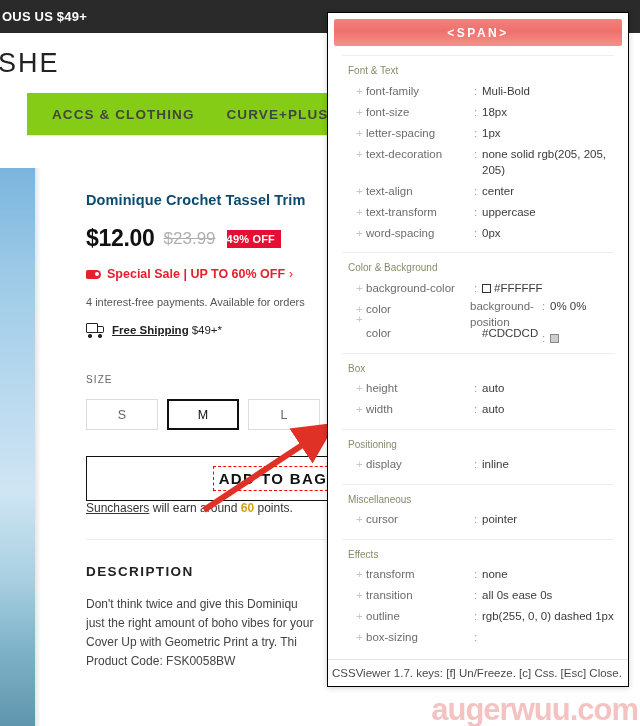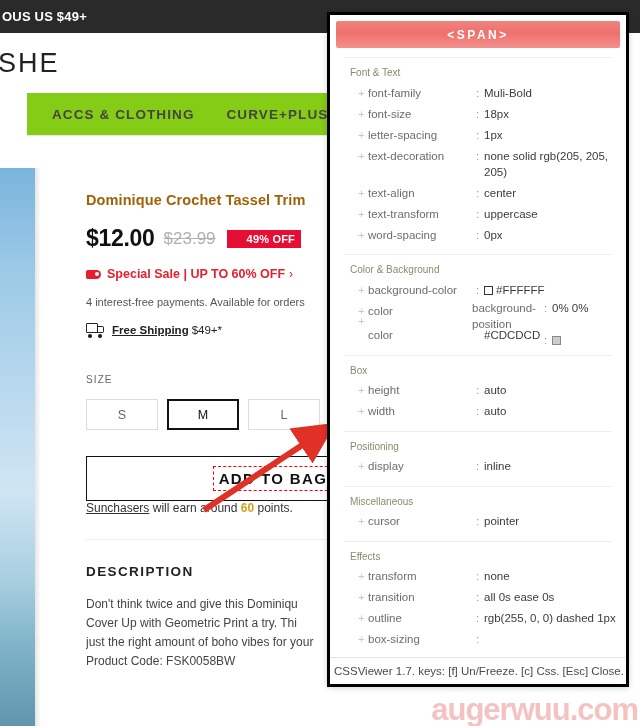--- a/index.html
+++ b/index.html
@@ -55,31 +55,31 @@
   }
   .gallery-shadow {
     position:absolute; left:35px; top:168px; width:6px; height:558px;
     background:linear-gradient(90deg,rgba(0,0,0,.10),rgba(0,0,0,0));
   }
 
   
   .detail { position:absolute; left:86px; top:160px; width:254px; }
 
   .prod-title {
-    font-size:14.5px; font-weight:bold; color:#a16207;
+    font-size:14.5px; font-weight:bold; color:#0c4a6e;
     white-space:nowrap; overflow:hidden; letter-spacing:.1px;
     margin-top:32px;
   }
 
   .price-row { display:flex; align-items:center; margin-top:17px; }
   .price-now { font-size:23px; font-weight:bold; color:#111; letter-spacing:-.3px; }
   .price-old { font-size:17px; color:#b0b0b0; text-decoration:line-through; margin-left:9px; }
   .price-badge {
     margin-left:11px; background:#e60f33; color:#fff;
-    font-size:11px; font-weight:bold; padding:3px 6px 3px 20px; letter-spacing:.2px;
+    font-size:11px; font-weight:bold; padding:3px 6px 3px 0; letter-spacing:.2px;
   }
 
   .sale-row { display:flex; align-items:center; margin-top:15px; }
   .sale-tag {
     width:15px; height:9px; background:#e4202f; border-radius:2px 5px 5px 2px;
     position:relative; margin-right:6px;
   }
   .sale-tag::after{
     content:""; position:absolute; right:2px; top:2.5px;
     width:4px; height:4px; border-radius:50%; background:#fff;
@@ -150,21 +150,21 @@
   }
   .desc-body { margin-top:16px; font-size:12px; color:#444; line-height:19px; }
   .desc-body p { white-space:nowrap; overflow:hidden; }
 
   
   .arrow { position:absolute; left:196px; top:424px; pointer-events:none; }
 
   
   .cssviewer {
     position:absolute; left:327px; top:12px; width:302px; height:675px;
-    background:#fff; border:3px solid #000000;
+    background:#fff; border:1px solid #000000;
     box-shadow:0 1px 6px rgba(0,0,0,.18);
     padding:6px 6px 0 6px;
     font-size:11.5px; color:#5a5a5a;
     overflow:hidden;
   }
   .cv-header {
     height:27px; border-radius:2px;
     background:linear-gradient(180deg,#f0827e 0%,#ef706c 45%,#f4918d 100%);
     color:#fff; font-size:12px; font-weight:bold; letter-spacing:2.5px;
     display:flex; align-items:center; justify-content:center;
@@ -282,22 +282,22 @@
     <div class="points-row">
       <span class="points-link">Sunchasers</span><span> will earn around </span><span class="points-num">60</span><span> points.</span>
     </div>
 
     <div class="desc-sep"></div>
 
     <div class="desc-title">DESCRIPTION</div>
 
     <div class="desc-body">
       <p>Don't think twice and give this Dominiqu</p>
+      <p>just the right amount of boho vibes for your</p>
       <p>Cover Up with Geometric Print a try. Thi</p>
-      <p>just the right amount of boho vibes for your</p>
       <p>Product Code: FSK0058BW</p>
     </div>
   </div>
 
   <svg class="arrow" width="140" height="95">
     <defs>
       <marker id="ah" markerWidth="7" markerHeight="7" refX="3" refY="3.5" orient="auto">
         <polygon points="0,0 7,3.5 0,7" fill="#e03127"></polygon>
       </marker>
     </defs>

